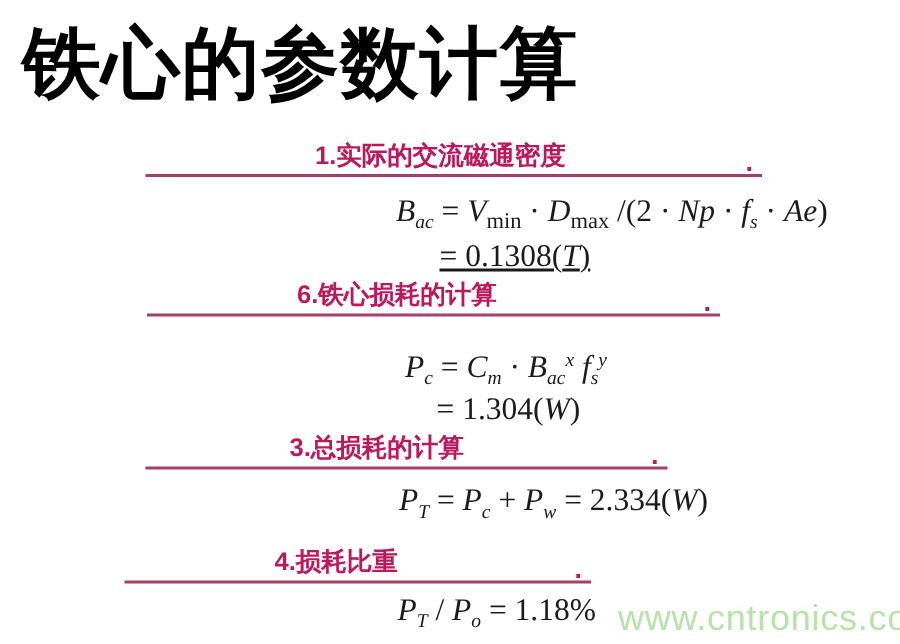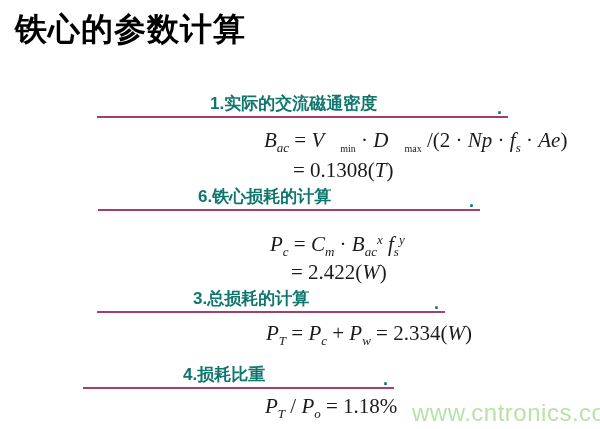--- a/index.html
+++ b/index.html
@@ -3,53 +3,53 @@
 <meta charset="utf-8">
 <style>
   html,body { margin:0; padding:0; background:#ffffff; }
   .slide {
     position:relative; width:600px; height:429px; background:#ffffff;
     overflow:hidden; font-family:"Liberation Sans", sans-serif;
   }
   .title {
     position:absolute; left:15px; top:8px; margin:0;
     font-family:"Liberation Serif", serif;
-    font-size:32px; font-weight:bold; color:#000000;
+    font-size:52px; font-weight:bold; color:#000000;
     letter-spacing:1px; white-space:nowrap;
   }
   .heading {
     position:absolute; height:20px;
     border-bottom:2px solid #a63e6b;
-    color:#0f766e; font-weight:bold; font-size:17px;
+    color:#be185d; font-weight:bold; font-size:17px;
     white-space:nowrap;
   }
   .heading-label { position:absolute; bottom:1px; white-space:nowrap; }
   .heading-dot { position:absolute; right:6px; bottom:-3px; font-size:18px; font-weight:bold; }
   .h1 { left:97px;  top:96px;  width:411px; }
   .h1 .heading-label { left:113px; }
   .h2 { left:98px;  top:189px; width:382px; }
   .h2 .heading-label { left:100px; }
   .h3 { left:97px;  top:291px; width:348px; }
   .h3 .heading-label { left:96px;margin-top:48px; }
   .h4 { left:83px;  top:367px; width:311px; }
   .h4 .heading-label { left:100px; }
   .formula {
     position:absolute; font-family:"Liberation Serif", serif;
     font-size:21px; color:#1b1b1b; white-space:nowrap; line-height:1.25;
   }
   .f11 { left:264px; top:127px; }
-  .f12 { left:293px; top:157px; }
+  .f12 { left:293px; top:157px;text-decoration:underline; }
   .f21 { left:270px; top:231px;text-align:center; }
   .f22 { left:291px; top:259px; }
   .f3  { left:266px; top:320px;font-family:Liberation Serif, serif; }
   .f4  { left:265px; top:393px;text-align:right; }
   .tok-r   { font-style:normal; }
   .tok-i   { font-style:italic; }
   .tok-sub  { font-style:italic; font-size:13px; vertical-align:-5px; letter-spacing:0; }
-  .tok-subr { font-style:normal; font-size:10px; vertical-align:-5px;margin-left:16px; }
+  .tok-subr { font-style:normal; font-size:15px; vertical-align:-5px; }
   .tok-sup  { font-style:italic; font-size:13px; vertical-align:7px; }
   .watermark {
     position:absolute; left:412px; top:399px;
     font-size:24px; color:#b7e3a8; letter-spacing:0.5px; white-space:nowrap;
   }
 </style>
 </head>
 <body>
 
 <div class="slide">
@@ -61,21 +61,21 @@
     <span class="heading-dot">.</span>
   </div>
   <div class="formula f11"><span class="tok-i">B</span><span class="tok-sub">ac</span><span class="tok-r"> = </span><span class="tok-i">V</span><span class="tok-subr">min</span><span class="tok-r"> · </span><span class="tok-i">D</span><span class="tok-subr">max</span><span class="tok-r"> /(2 · </span><span class="tok-i">Np</span><span class="tok-r"> · </span><span class="tok-i">f</span><span class="tok-sub">s</span><span class="tok-r"> · </span><span class="tok-i">Ae</span><span class="tok-r">)</span></div>
   <div class="formula f12"><span class="tok-r">= 0.1308(</span><span class="tok-i">T</span><span class="tok-r">)</span></div>
 
   <div class="heading h2">
     <span class="heading-label">6.铁心损耗的计算</span>
     <span class="heading-dot">.</span>
   </div>
   <div class="formula f21"><span class="tok-i">P</span><span class="tok-sub">c</span><span class="tok-r"> = </span><span class="tok-i">C</span><span class="tok-sub">m</span><span class="tok-r"> · </span><span class="tok-i">B</span><span class="tok-sub">ac</span><span class="tok-sup">x</span><span class="tok-r"> </span><span class="tok-i">f</span><span class="tok-sub">s</span><span class="tok-sup">y</span></div>
-  <div class="formula f22"><span class="tok-r">= 2.422(</span><span class="tok-i">W</span><span class="tok-r">)</span></div>
+  <div class="formula f22"><span class="tok-r">= 1.304(</span><span class="tok-i">W</span><span class="tok-r">)</span></div>
 
   <div class="heading h3">
     <span class="heading-label">3.总损耗的计算</span>
     <span class="heading-dot">.</span>
   </div>
   <div class="formula f3"><span class="tok-i">P</span><span class="tok-sub">T</span><span class="tok-r"> = </span><span class="tok-i">P</span><span class="tok-sub">c</span><span class="tok-r"> + </span><span class="tok-i">P</span><span class="tok-sub">w</span><span class="tok-r"> = 2.334(</span><span class="tok-i">W</span><span class="tok-r">)</span></div>
 
   <div class="heading h4">
     <span class="heading-label">4.损耗比重</span>
     <span class="heading-dot">.</span>

